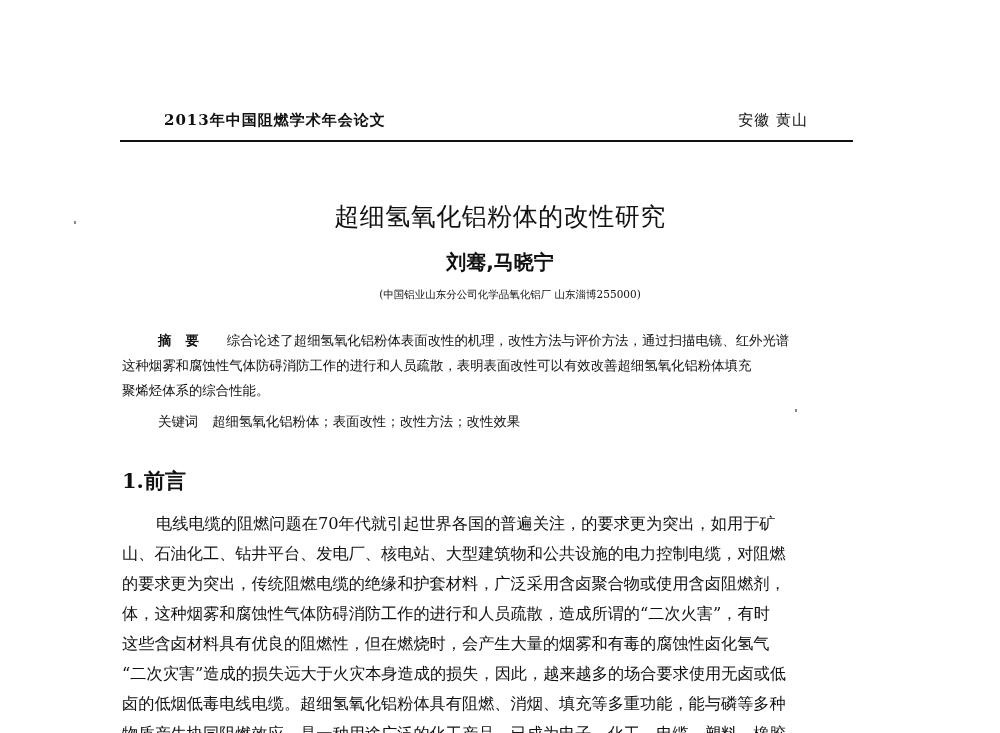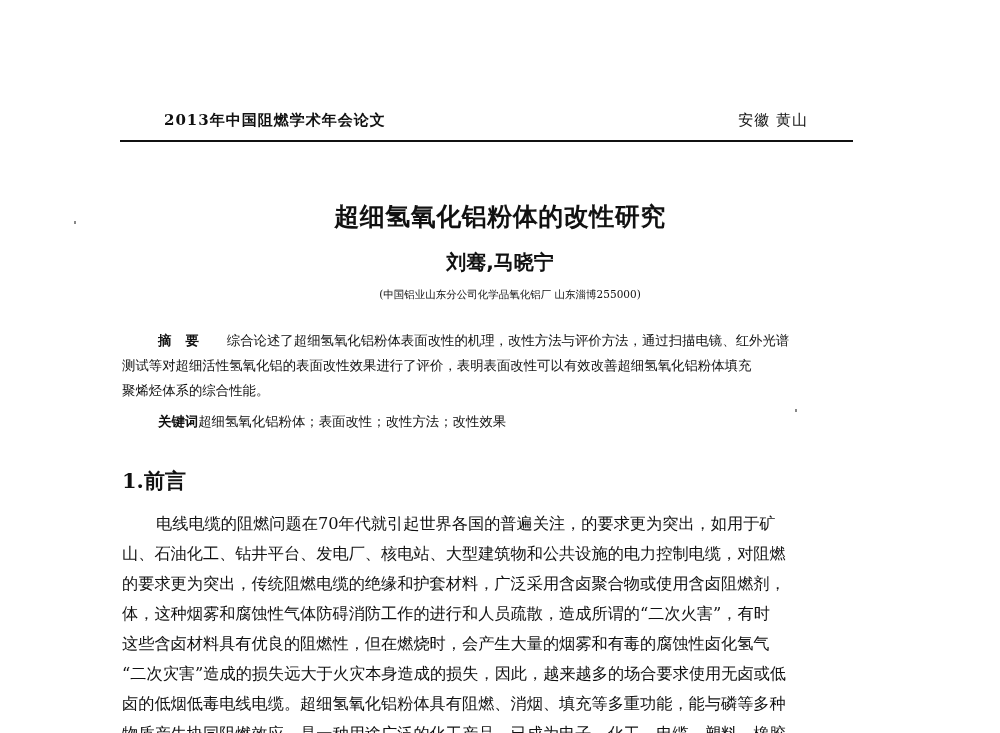--- a/index.html
+++ b/index.html
@@ -53,21 +53,21 @@
       height: 3px;
       background: #888;
     }
     .title {
       position: absolute;
       left: 0;
       width: 1000px;
       top: 200px;
       text-align: center;
       font-size: 25px;
-      font-weight: bold;
+      font-weight: normal;
       font-family: "DejaVu Sans", "Liberation Sans", sans-serif;
       letter-spacing: 0.5px;
     }
     .authors {
       position: absolute;
       left: 0;
       width: 1000px;
       top: 249px;
       text-align: center;
       font-size: 20px;
@@ -102,22 +102,23 @@
       letter-spacing: 14px;
     }
     .keywords {
       position: absolute;
       left: 158px;
       top: 409px;
       font-size: 13.4px;
       line-height: 25px;
     }
     .keywords .label {
-      font-weight: bold;
+      font-weight: normal;
       font-family: "DejaVu Sans", "Liberation Sans", sans-serif;
+      margin-right: 14px;
     }
     .section-heading {
       position: absolute;
       left: 122px;
       top: 467px;
       font-size: 21px;
       font-weight: bold;
       font-family: "DejaVu Serif", "Liberation Serif", serif;
     }
     .body-text {
@@ -150,21 +151,21 @@
 
 <div class="stray-dot" style="left:74px;top:221px;"></div>
 <div class="stray-dot" style="left:795px;top:409px;"></div>
 
 <div class="title">超细氢氧化铝粉体的改性研究</div>
 <div class="authors">刘骞,马晓宁</div>
 <div class="affiliation">(中国铝业山东分公司化学品氧化铝厂   山东淄博255000)</div>
 
 <div class="abstract">
   <div><span class="label">摘要</span><span>综合论述了超细氢氧化铝粉体表面改性的机理，改性方法与评价方法，通过扫描电镜、红外光谱</span></div>
-  <div>测试等对超细活性氢氧化铝的表面改性效果进行了评价，表明表面改性可以有效改善超细氢氧化铝粉体填充</div>
+  <div>这种烟雾和腐蚀性气体防碍消防工作的进行和人员疏散，表明表面改性可以有效改善超细氢氧化铝粉体填充</div>
   <div>聚烯烃体系的综合性能。</div>
 </div>
 
 <div class="keywords">
   <span class="label">关键词</span><span>超细氢氧化铝粉体；表面改性；改性方法；改性效果</span>
 </div>
 
 <div class="section-heading">1.前言</div>
 
 <div class="body-text">

